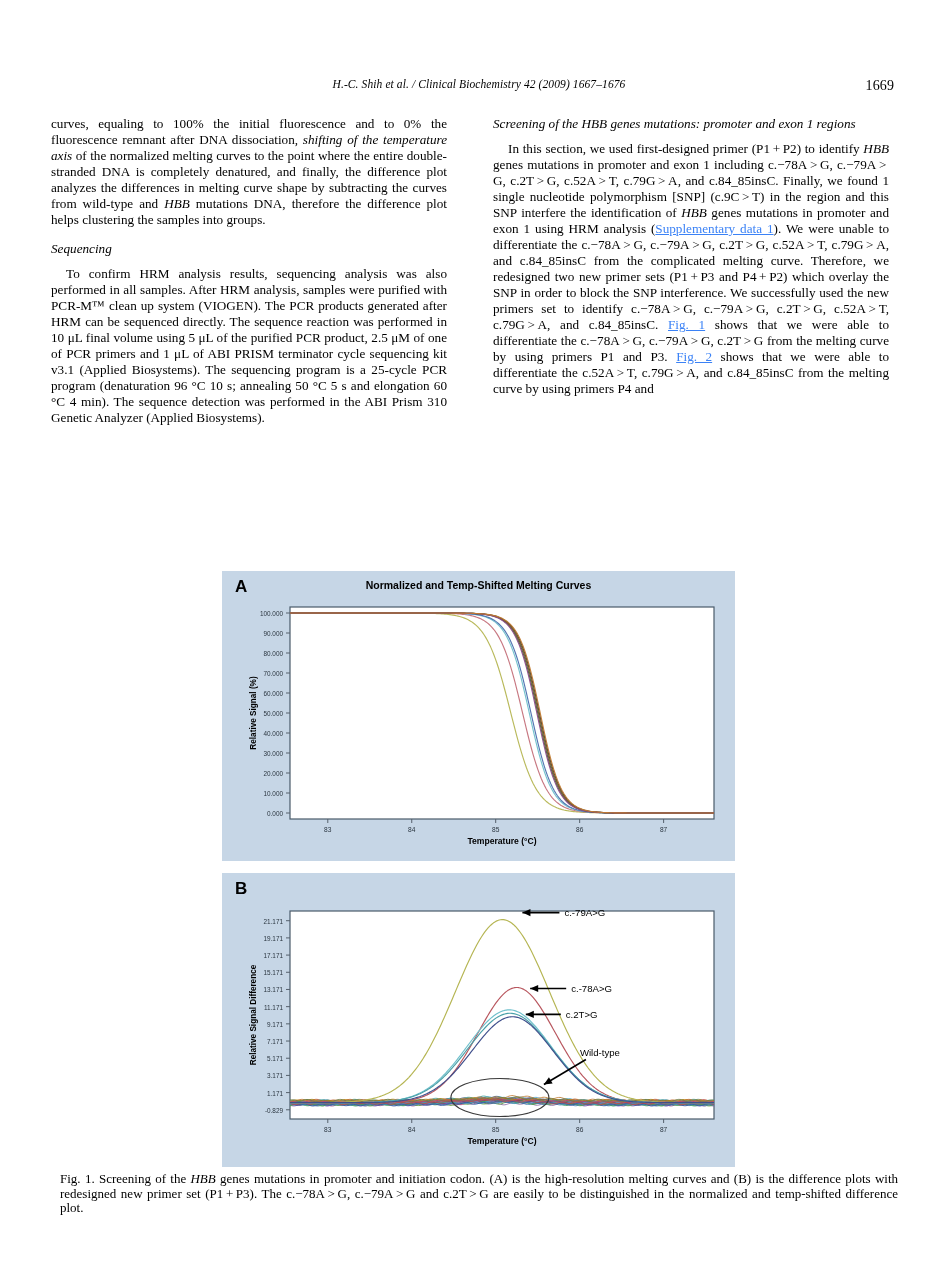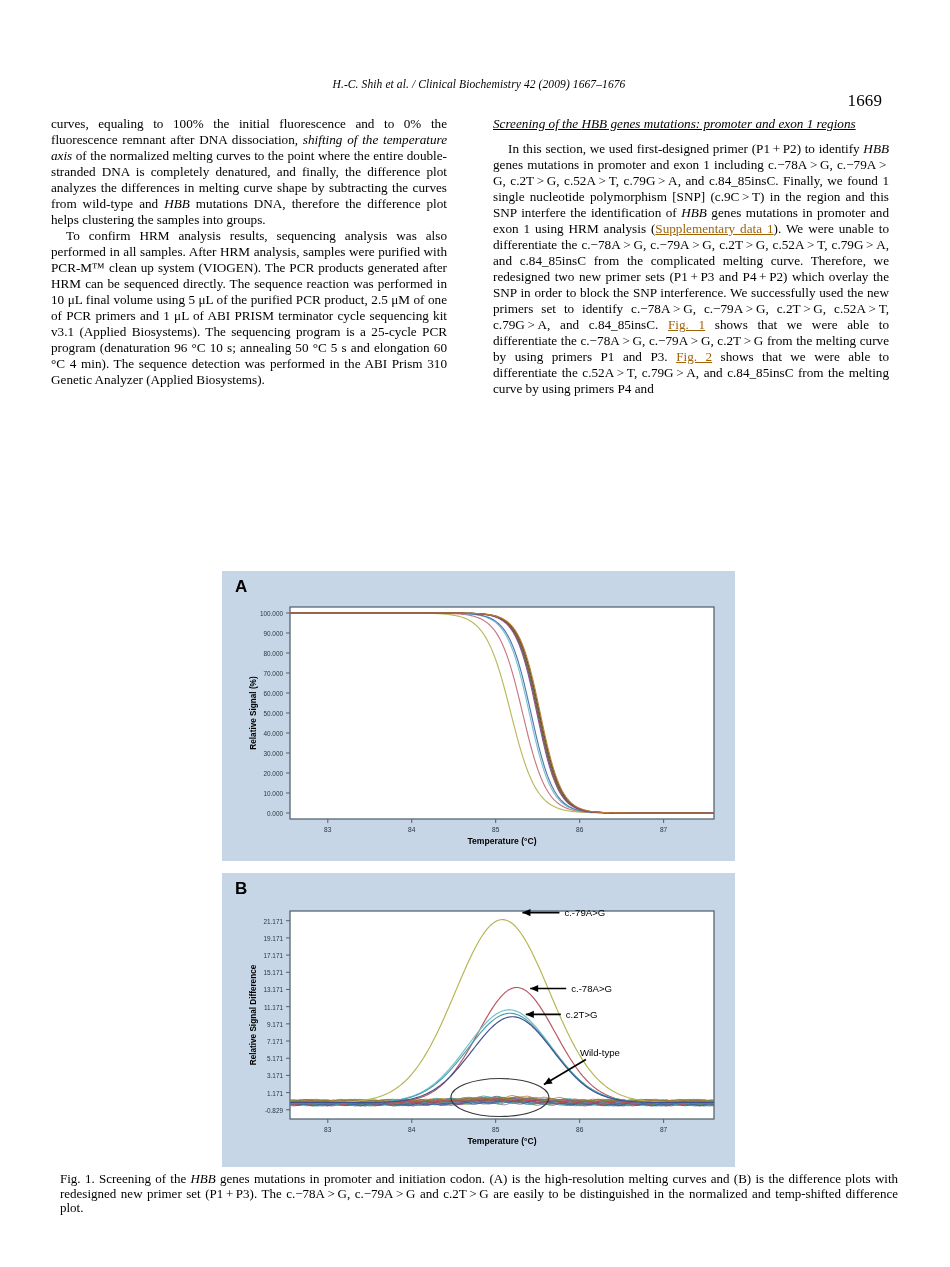--- a/index.html
+++ b/index.html
@@ -15,44 +15,44 @@
 
   
   .runhead{
     position:absolute; left:60px; top:78px; width:838px;
     font-style:italic; font-size:11.5px; letter-spacing:.1px;
   }
   .runhead .center{
     position:absolute; left:0; right:0; text-align:center;
   }
   .runhead .folio{
-    position:absolute; right:16px; top:0; font-style:normal; font-size:17px;margin-top:13px;
+    position:absolute; right:4px; top:0; font-style:normal; font-size:14px;
   }
 
   
   .cols{
     position:absolute; left:51px; top:116px; width:838px;
   }
   .col{
     width:396px; float:left;
     font-size:13.2px; line-height:16.0px;
     text-align:justify; text-justify:inter-word;
     hyphens:none;
   }
   .col.left{margin-right:46px;}
   .col p{margin:0 0 0 0;}
   .col p.indent{text-indent:15px;}
   .sec-h{
     font-weight:bold; font-size:13.2px; margin:0 0 11px 0;
   }
   .sub-h{
-    font-style:italic; font-size:13.2px; margin:13px 0 9px 0;text-decoration:underline;
+    font-style:italic; font-size:13.2px; margin:13px 0 9px 0;
   }
   .sub-h.tight{margin-top:0;}
-  .lnk{color:#a16207;}
+  .lnk{color:#3b82f6;}
   .ital{font-style:italic;}
 
   
   .figure{
     position:absolute; left:222px; top:571px; width:513px;
   }
   .panel{
     background:#c6d6e6;
     position:relative;
     box-sizing:border-box;
@@ -87,38 +87,40 @@
   <div class="runhead">
     <span class="center">H.-C. Shih et al. / Clinical Biochemistry 42 (2009) 1667–1676</span>
     <span class="folio">1669</span>
   </div>
 
   <div class="cols">
 
     <div class="col left">
       <p><span>curves, equaling to 100% the initial fluorescence and to 0% the fluorescence remnant after DNA dissociation, </span><span class="ital">shifting of the temperature axis</span><span> of the normalized melting curves to the point where the entire double-stranded DNA is completely denatured, and finally, the difference plot analyzes the differences in melting curve shape by subtracting the curves from wild-type and </span><span class="ital">HBB</span><span> mutations DNA, therefore the difference plot helps clustering the samples into groups.</span></p>
 
+      <div class="sub-h">Sequencing</div>
 
       <p class="indent">To confirm HRM analysis results, sequencing analysis was also performed in all samples. After HRM analysis, samples were purified with PCR-M™ clean up system (VIOGEN). The PCR products generated after HRM can be sequenced directly. The sequence reaction was performed in 10 μL final volume using 5 μL of the purified PCR product, 2.5 μM of one of PCR primers and 1 μL of ABI PRISM terminator cycle sequencing kit v3.1 (Applied Biosystems). The sequencing program is a 25-cycle PCR program (denaturation 96 °C 10 s; annealing 50 °C 5 s and elongation 60 °C 4 min). The sequence detection was performed in the ABI Prism 310 Genetic Analyzer (Applied Biosystems).</p>
     </div>
 
     <div class="col">
 
       <div class="sub-h tight"><span>Screening of the </span><span>HBB</span><span> genes mutations: promoter and exon 1 regions</span></div>
 
       <p class="indent"><span>In this section, we used first-designed primer (P1 + P2) to identify </span><span class="ital">HBB</span><span> genes mutations in promoter and exon 1 including c.−78A &gt; G, c.−79A &gt; G, c.2T &gt; G, c.52A &gt; T, c.79G &gt; A, and c.84_85insC. Finally, we found 1 single nucleotide polymorphism [SNP] (c.9C &gt; T) in the region and this SNP interfere the identification of </span><span class="ital">HBB</span><span> genes mutations in promoter and exon 1 using HRM analysis (</span><a class="lnk" href="#">Supplementary data 1</a><span>). We were unable to differentiate the c.−78A &gt; G, c.−79A &gt; G, c.2T &gt; G, c.52A &gt; T, c.79G &gt; A, and c.84_85insC from the complicated melting curve. Therefore, we redesigned two new primer sets (P1 + P3 and P4 + P2) which overlay the SNP in order to block the SNP interference. We successfully used the new primers set to identify c.−78A &gt; G, c.−79A &gt; G, c.2T &gt; G, c.52A &gt; T, c.79G &gt; A, and c.84_85insC. </span><a class="lnk" href="#">Fig. 1</a><span> shows that we were able to differentiate the c.−78A &gt; G, c.−79A &gt; G, c.2T &gt; G from the melting curve by using primers P1 and P3. </span><a class="lnk" href="#">Fig. 2</a><span> shows that we were able to differentiate the c.52A &gt; T, c.79G &gt; A, and c.84_85insC from the melting curve by using primers P4 and</span></p>
     </div>
 
     <div style="clear:both"></div>
   </div>
 
   <div class="figure">
 
     <div class="panel a">
       <div class="panel-letter">A</div>
+      <div class="panel-title">Normalized and Temp-Shifted Melting Curves</div>
       <svg class="plot-svg" id="svg-a" width="513" height="290">
           <rect x="68" y="36" width="424" height="212" fill="#ffffff" stroke="#4a5a6a" stroke-width="1.2"></rect>
           <line x1="64" y1="242" x2="68" y2="242" stroke="#55606c" stroke-width="1"></line>
           <text x="61" y="245" text-anchor="end" font-family="&quot;Liberation Sans&quot;, sans-serif" font-size="6.4" fill="#2b3640">0.000</text>
           <line x1="64" y1="222" x2="68" y2="222" stroke="#55606c" stroke-width="1"></line>
           <text x="61" y="225" text-anchor="end" font-family="&quot;Liberation Sans&quot;, sans-serif" font-size="6.4" fill="#2b3640">10.000</text>
           <line x1="64" y1="202" x2="68" y2="202" stroke="#55606c" stroke-width="1"></line>
           <text x="61" y="205" text-anchor="end" font-family="&quot;Liberation Sans&quot;, sans-serif" font-size="6.4" fill="#2b3640">20.000</text>
           <line x1="64" y1="182" x2="68" y2="182" stroke="#55606c" stroke-width="1"></line>
           <text x="61" y="185" text-anchor="end" font-family="&quot;Liberation Sans&quot;, sans-serif" font-size="6.4" fill="#2b3640">30.000</text>

